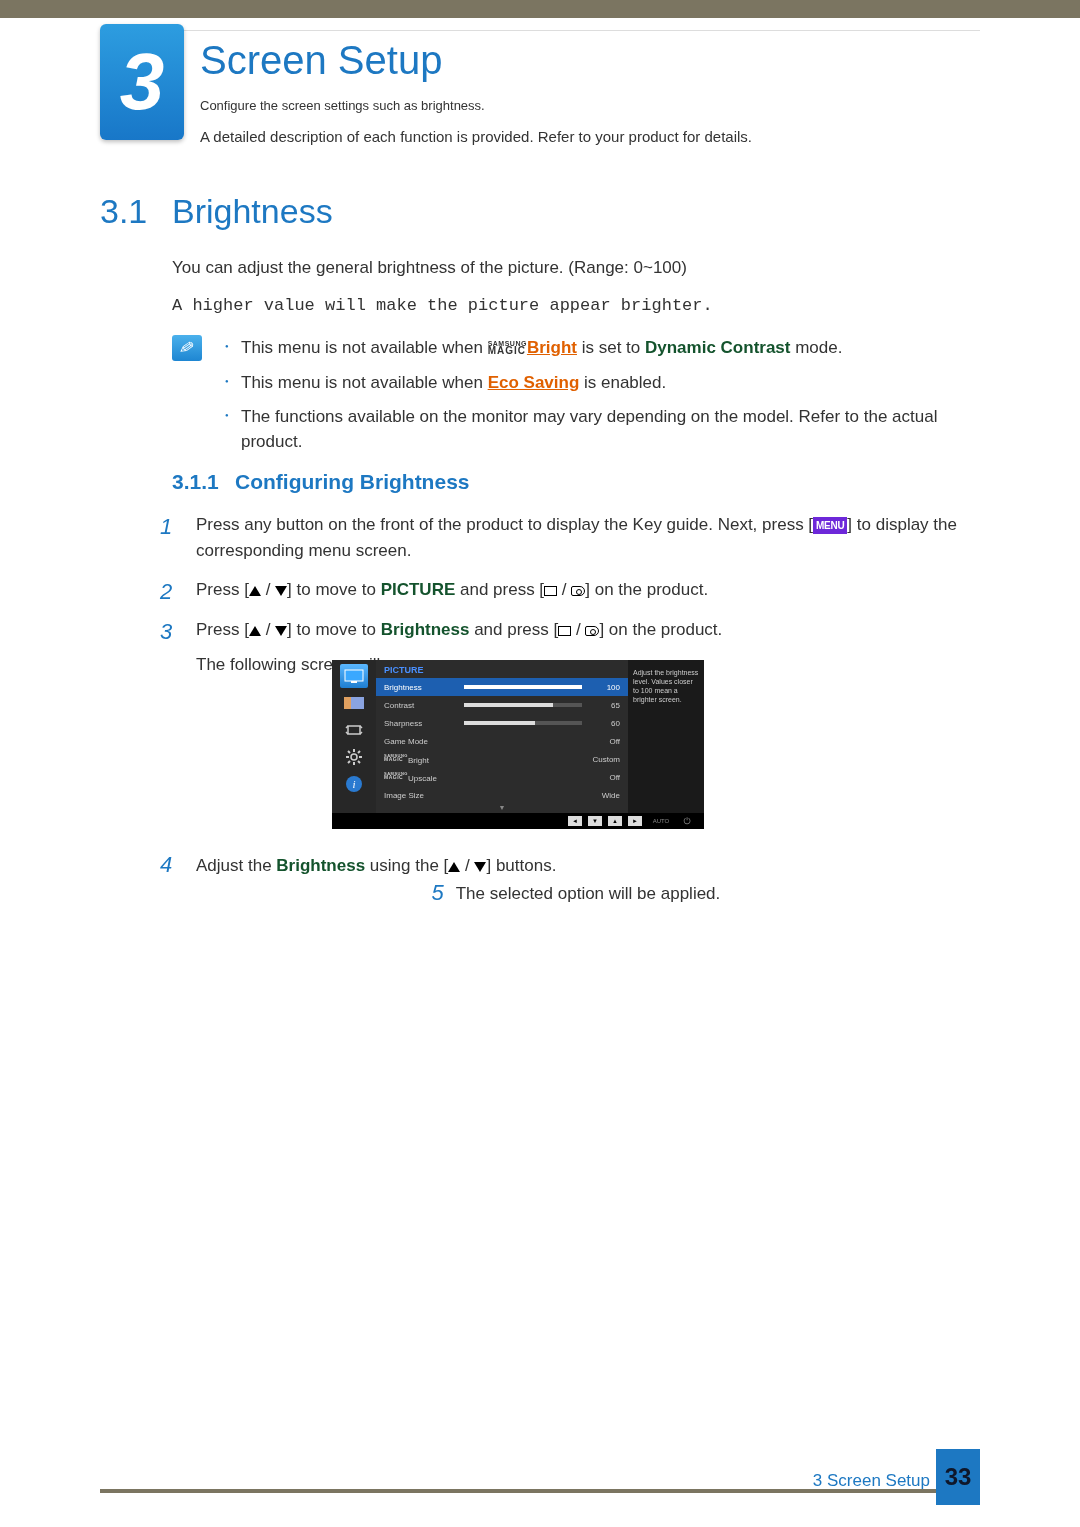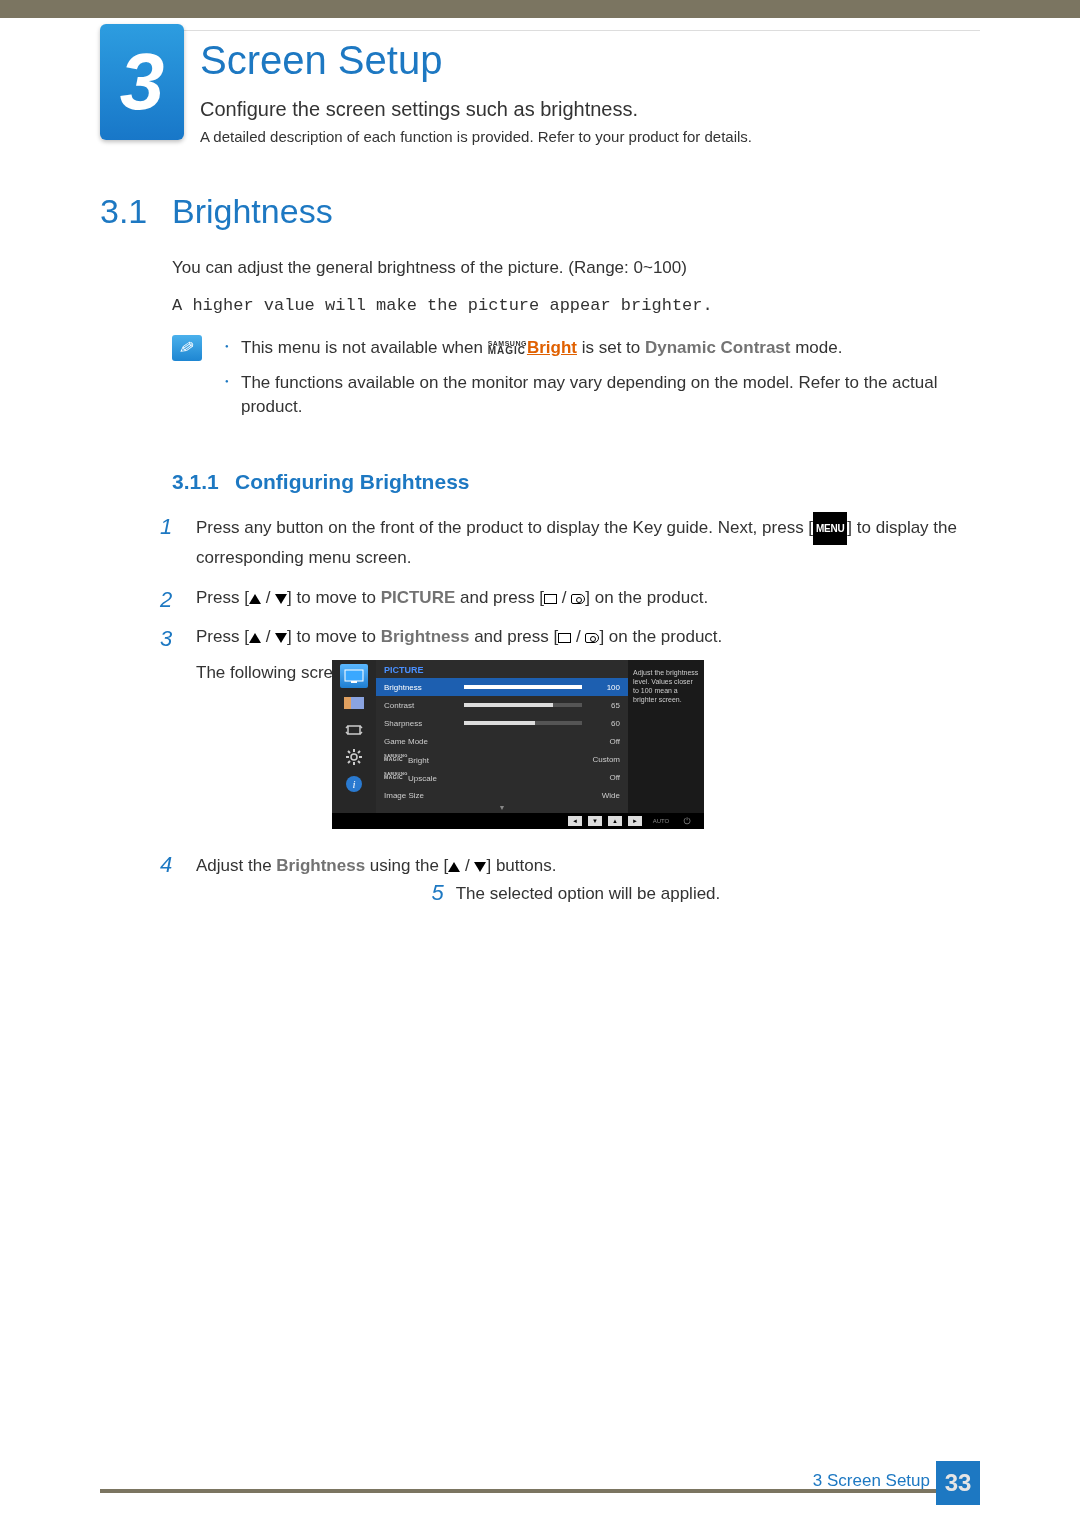--- a/index.html
+++ b/index.html
@@ -39,21 +39,21 @@
     font-weight: bold;
     font-style: italic;
   }
   .chapter-title {
     position: absolute;
     left: 200px; top: 38px;
     font-size: 40px;
     font-weight: 500;
     color: #1d78c2;
   }
-  .intro1 { position: absolute; left: 200px; top: 98px; font-size: 20px; color: #333; }
+  .intro1 { position: absolute; left: 200px; top: 98px; font-size: 13px; color: #333; }
   .intro2 { position: absolute; left: 200px; top: 128px; font-size: 15px; color: #333; }
 
   .sec-num { position: absolute; left: 100px; top: 192px; font-size: 34px; color: #1d78c2; font-weight: 500;}
   .sec-title { position: absolute; left: 172px; top: 192px; font-size: 34px; color: #1d78c2; font-weight: 500;}
 
   .p1 { position: absolute; left: 172px; top: 258px; font-size: 17px; }
   .p2 { position: absolute; left: 172px; top: 296px; font-size: 17px; font-family: Liberation Mono, monospace; }
 
   .note-icon {
     position: absolute; left: 172px; top: 335px;
@@ -83,45 +83,45 @@
   .magic-brand {
     display: inline-block;
     font-size: 10px;
     line-height: 0.8;
     vertical-align: -1px;
     font-weight: bold;
     letter-spacing: 1px;
   }
   .magic-brand .top { display:block; font-size:7px; letter-spacing:0.5px;}
   .orange-u { color: #e06000; font-weight: bold; text-decoration: underline; }
-  .orange-b { color: #737373; font-weight: bold; }
+  .orange-b { color: #14532d; font-weight: bold; }
 
   .sub-num { position: absolute; left: 172px; top: 470px; font-size: 21px; color: #1d78c2; font-weight: bold;}
   .sub-title { position: absolute; left: 235px; top: 470px; font-size: 21px; color: #1d78c2; font-weight: bold;}
 
   .steps {
     position: absolute; left: 160px; top: 512px; right: 100px;
     list-style: none;
     font-size: 17px;
   }
   .steps > li { position: relative; padding-left: 36px; margin-bottom: 14px; line-height: 1.5;}
   .steps > li .num {
     position: absolute; left: 0; top: -2px;
     font-size: 22px;
     font-style: italic;
     color: #1d78c2;
     font-weight: 500;
   }
   .kbd-menu {
     display: inline-block;
-    background: #000000;
+    background: #6d28d9;
     color: #fff;
     font-size: 10px;
     font-weight: bold;
-    padding: 9px 3px;
+    padding: 1px 3px;
     vertical-align: 1px;
     letter-spacing: -0.3px;
   }
   .tri-up, .tri-down { display:inline-block; width:0; height:0; vertical-align: -1px;}
   .tri-up { border-left: 6px solid transparent; border-right: 6px solid transparent; border-bottom: 10px solid #000;}
   .tri-down { border-left: 6px solid transparent; border-right: 6px solid transparent; border-top: 10px solid #000;}
   .rect-enter { display:inline-block; width:13px; height:10px; border:1.5px solid #000; vertical-align:-1px;}
   .rect-enter2 { display:inline-block; width:14px; height:10px; border:1.5px solid #000; border-radius: 2px 5px 5px 2px; vertical-align:-1px; position:relative;}
   .rect-enter2::after{content:""; position:absolute; right:2px; top:2px; width:4px; height:4px; border:1px solid #000; border-radius:50%;}
 
@@ -226,23 +226,23 @@
   .footer-stripe {
     position: absolute; left: 100px; right: 100px; bottom: 34px;
     height: 4px; background: #7b7561;
   }
   .footer-text {
     position: absolute; right: 150px; bottom: 36px;
     font-size: 17px; color: #1d78c2; font-weight: 500;
   }
   .footer-pagebox {
     position: absolute; right: 100px; bottom: 22px;
-    width: 44px; height: 44px;
+    width: 44px; height: 56px;
     background: #1d78c2;
-    color: #e5e5e5;
+    color: #0f172a;
     display:flex; align-items:center; justify-content:center;
     font-size: 24px; font-weight: bold;
   }
 </style>
 </head>
 <body>
 
 <div class="top-stripe"></div>
 <div class="top-border"></div>
 
@@ -257,20 +257,23 @@
 <div class="sec-num">3.1</div>
 <div class="sec-title">Brightness</div>
 
 <div class="p1">You can adjust the general brightness of the picture. (Range: 0~100)</div>
 <div class="p2">A higher value will make the picture appear brighter.</div>
 
 <div class="note-icon"></div>
 <ul class="bullets">
   <li>
     <span>This menu is not available when </span><span class="magic-brand"><span class="top">SAMSUNG</span><span>MAGIC</span></span><span class="orange-u">Bright</span><span> is set to </span><span class="orange-b">Dynamic Contrast</span><span> mode.</span>
+  </li>
+  <li>
+    <span>This menu is not available when </span><span class="orange-u">Eco Saving</span><span> is enabled.</span>
   </li>
   <li>The functions available on the monitor may vary depending on the model. Refer to the actual product.</li>
 </ul>
 
 <div class="sub-num">3.1.1</div>
 <div class="sub-title">Configuring Brightness</div>
 
 <ol class="steps">
   <li><span class="num">1</span>
     <span>Press any button on the front of the product to display the Key guide. Next, press [</span><span class="kbd-menu">MENU</span><span>] to display the corresponding menu screen.</span>

